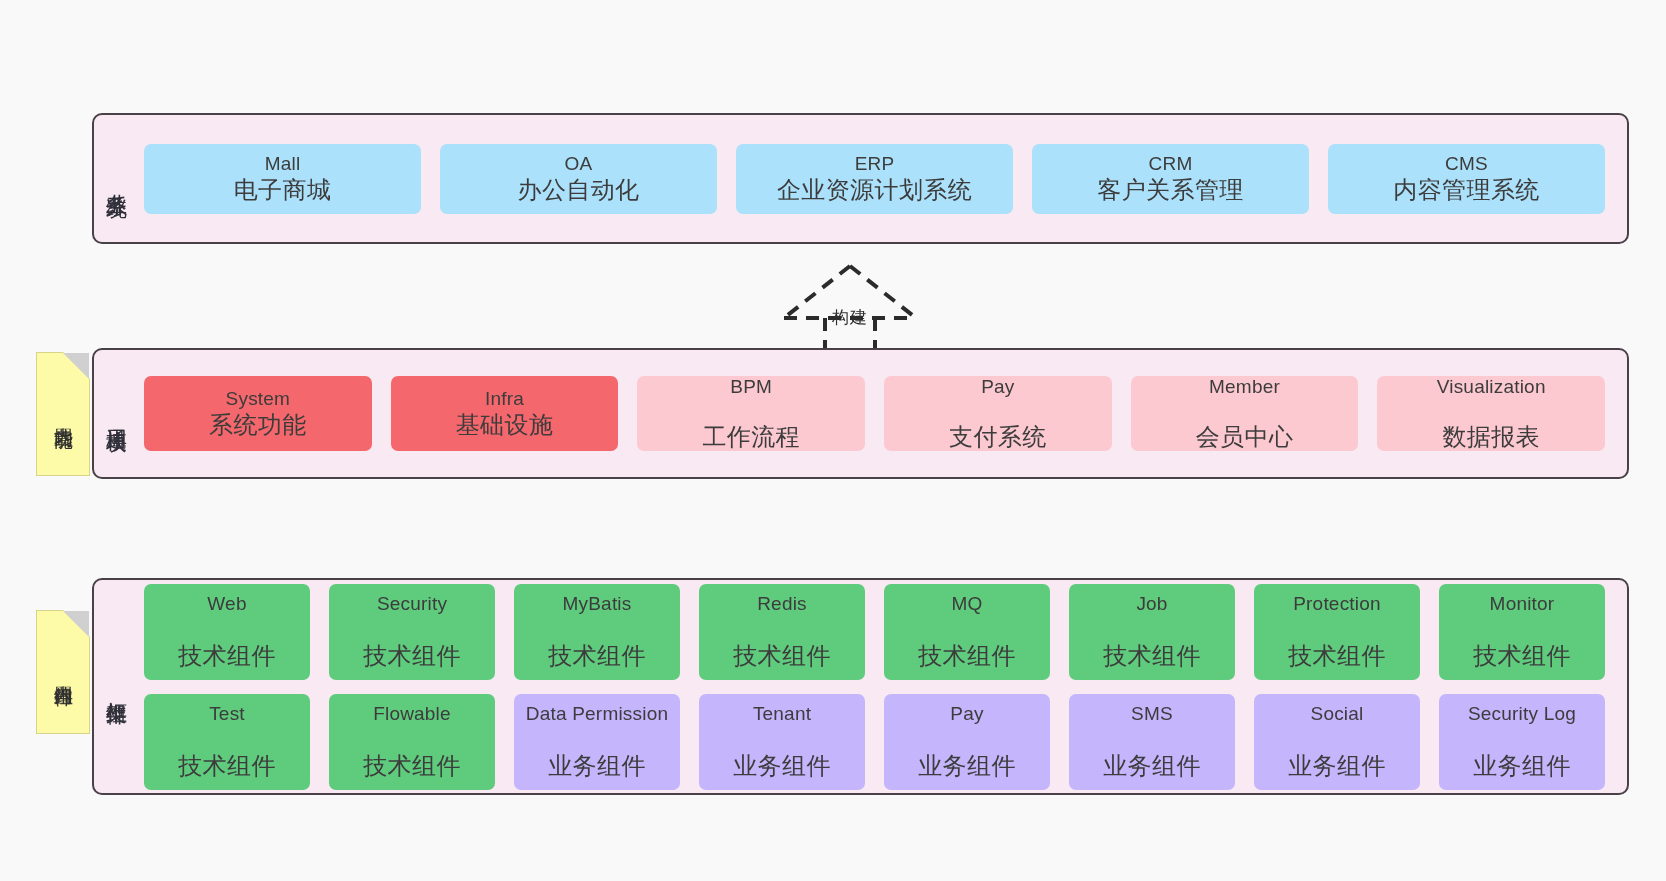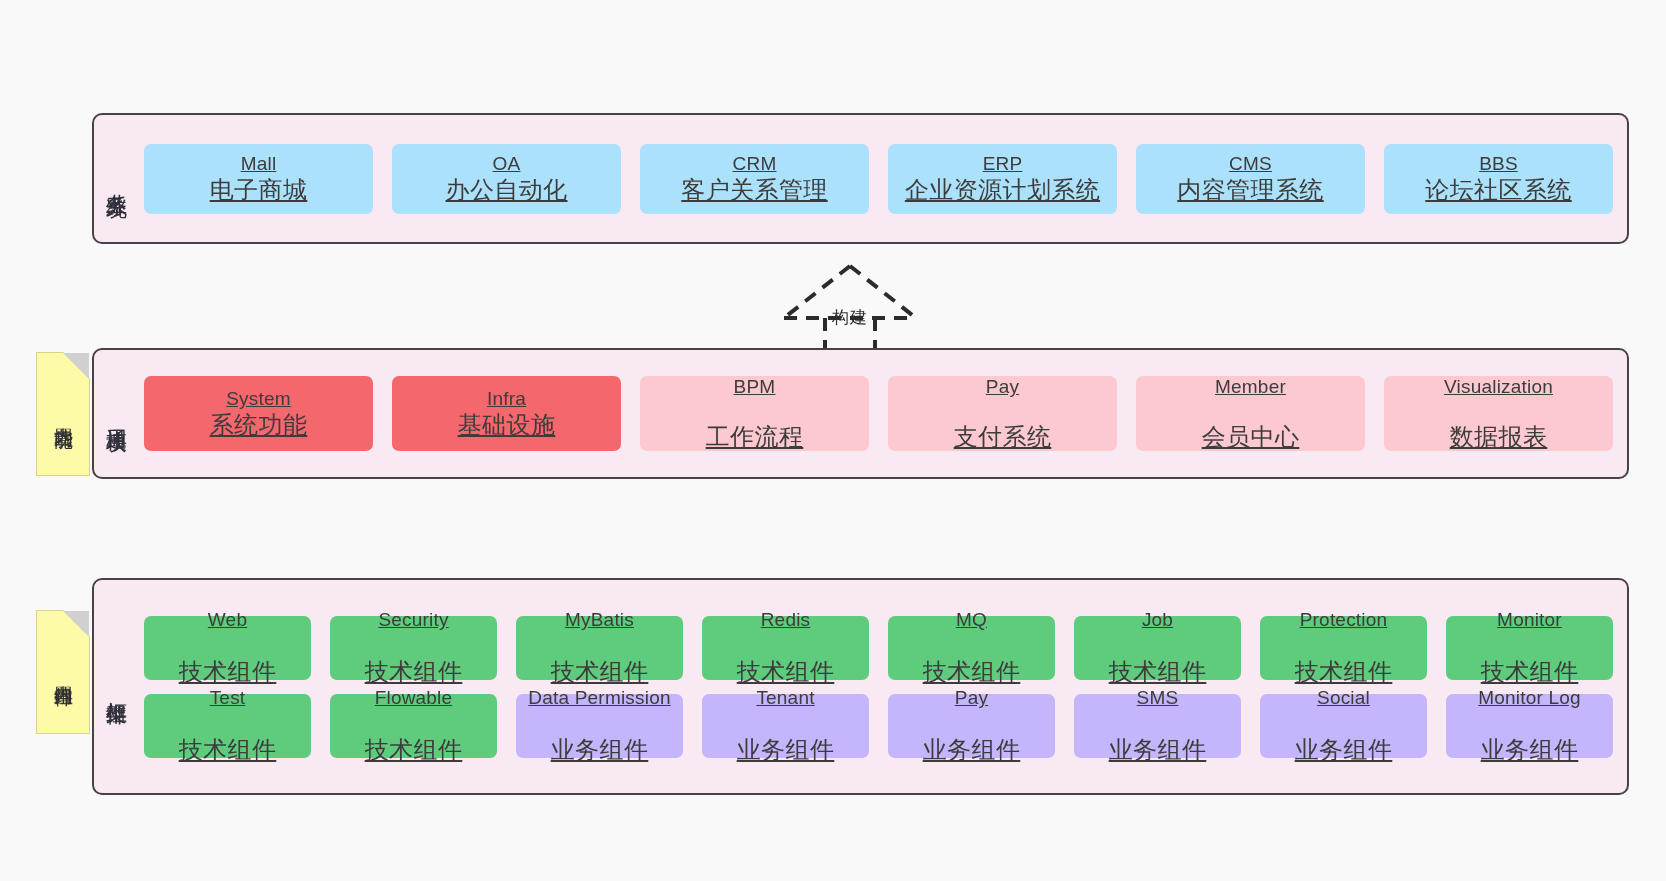--- a/index.html
+++ b/index.html
@@ -45,22 +45,21 @@
     text-orientation: upright;
     white-space: nowrap;
     padding: 4px 0;
   }
   .layer-body {
     flex: 1 1 auto;
     display: flex;
     flex-direction: column;
     justify-content: center;
     gap: 14px;
-    padding: 0 14px 0 6px;
-    text-decoration: underline;
+    padding: 0 22px 0 6px;
   }
   .row {
     display: flex;
     gap: 19px;
     justify-content: space-between;
   }
 
   
   .card {
     flex: 1 1 0;
@@ -89,21 +88,21 @@
   .card.lgreen { background: #c4b5fd; }
 
   
   #layer-business  { left: 92px;  top: 113px; width: 1537px; height: 131px; }
   #layer-business .card { height: 70px; }
 
   #layer-common    { left: 92px;  top: 348px; width: 1537px; height: 131px; }
   #layer-common .card { height: 75px; }
 
   #layer-framework { left: 92px;  top: 578px; width: 1537px; height: 217px; }
-  #layer-framework .card { height: 64px; gap: 26px; }
+  #layer-framework .card { height: 96px; gap: 26px; }
 
   
   .note {
     position: absolute;
     width: 54px;
     background: #fdfaa8;
     border: 1px solid #d8d48a;
     box-sizing: border-box;
     display: flex;
     align-items: center;
@@ -165,34 +164,30 @@
       <div class="row">
         <div class="card blue">
           <span class="en">Mall</span>
           <span class="cn">电子商城</span>
         </div>
         <div class="card blue">
           <span class="en">OA</span>
           <span class="cn">办公自动化</span>
         </div>
         <div class="card blue">
+          <span class="en">ERP</span>
+          <span class="cn">企业资源计划系统</span>
+        </div>
+        <div class="card blue">
           <span class="en">CRM</span>
           <span class="cn">客户关系管理</span>
         </div>
         <div class="card blue">
-          <span class="en">ERP</span>
-          <span class="cn">企业资源计划系统</span>
-        </div>
-        <div class="card blue">
           <span class="en">CMS</span>
           <span class="cn">内容管理系统</span>
-        </div>
-        <div class="card blue">
-          <span class="en">BBS</span>
-          <span class="cn">论坛社区系统</span>
         </div>
       </div>
     </div>
   </div>
 
   <div class="arrow" id="arrow-build">
     <svg viewBox="0 0 160 100" xmlns="http://www.w3.org/2000/svg" aria-hidden="true">
       <g fill="none" stroke="#2b2b2b" stroke-width="4" stroke-dasharray="13 9" stroke-linecap="butt">
         <path d="M 80 4 L 146 56"></path>
         <path d="M 80 4 L 14 56"></path>
@@ -308,21 +303,21 @@
         </div>
         <div class="card lgreen">
           <span class="en">SMS</span>
           <span class="cn">业务组件</span>
         </div>
         <div class="card lgreen">
           <span class="en">Social</span>
           <span class="cn">业务组件</span>
         </div>
         <div class="card lgreen">
-          <span class="en">Monitor Log</span>
+          <span class="en">Security Log</span>
           <span class="cn">业务组件</span>
         </div>
       </div>
 
     </div>
   </div>
 
 </div>
 
 </body></html>

